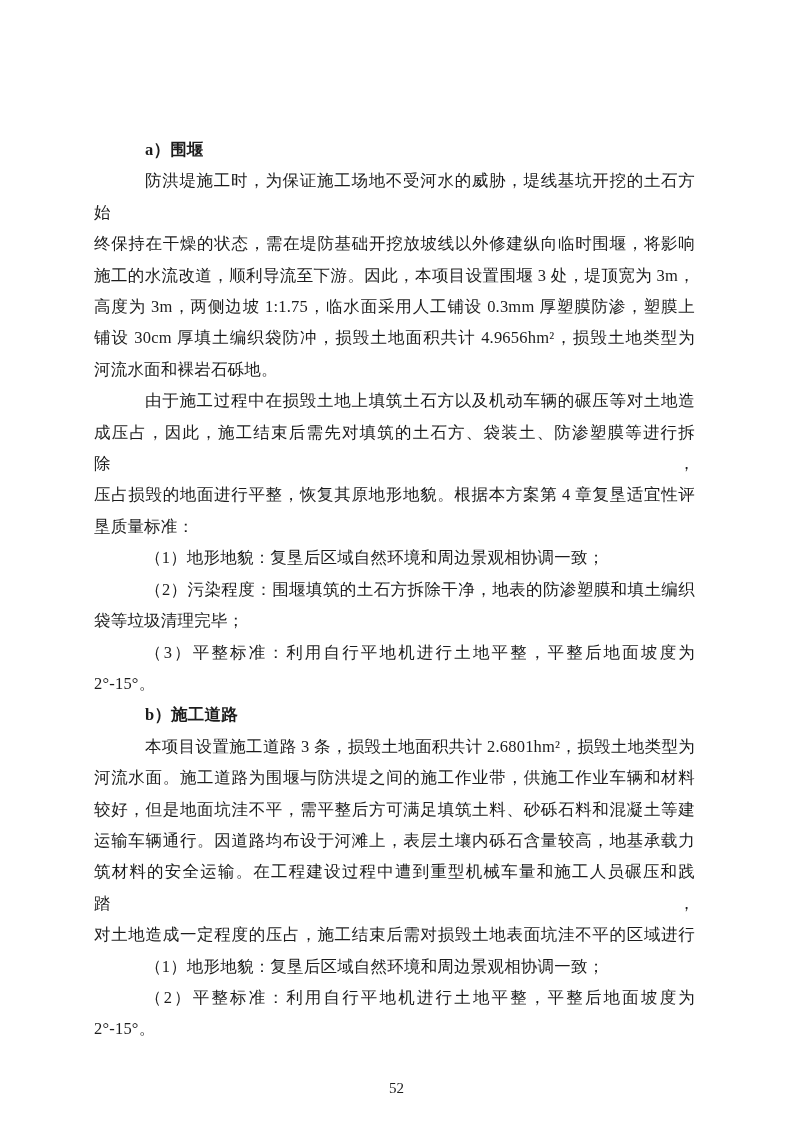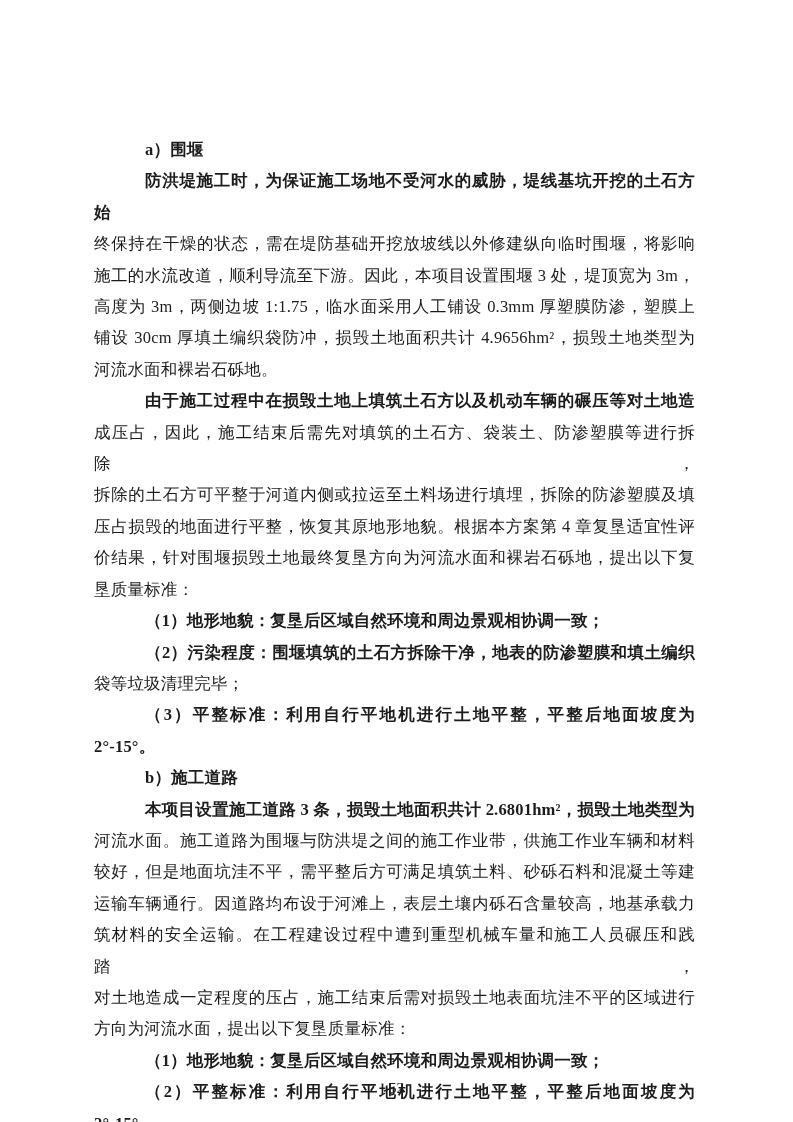--- a/index.html
+++ b/index.html
@@ -32,21 +32,20 @@
   }
   .line {
     font-size: 16.5px;
     line-height: 31.4px;
     text-align: justify;
     text-align-last: justify;
     letter-spacing: 0.2px;
   }
   .line.first {
     text-indent: 51px;
-    font-weight: bold;
   }
   .line.last {
     text-align-last: left;
   }
   .line.heading {
     font-weight: bold;
     text-indent: 51px;
     text-align-last: left;
   }
   .footer {
@@ -75,23 +74,21 @@
         <div class="line">终保持在干燥的状态，需在堤防基础开挖放坡线以外修建纵向临时围堰，将影响</div>
         <div class="line">施工的水流改道，顺利导流至下游。因此，本项目设置围堰 3 处，堤顶宽为 3m，</div>
         <div class="line">高度为 3m，两侧边坡 1:1.75，临水面采用人工铺设 0.3mm 厚塑膜防渗，塑膜上</div>
         <div class="line">铺设 30cm 厚填土编织袋防冲，损毁土地面积共计 4.9656hm²，损毁土地类型为</div>
         <div class="line last">河流水面和裸岩石砾地。</div>
       </div>
 
       <div>
         <div class="line first">由于施工过程中在损毁土地上填筑土石方以及机动车辆的碾压等对土地造</div>
         <div class="line">成压占，因此，施工结束后需先对填筑的土石方、袋装土、防渗塑膜等进行拆除，</div>
-        <div class="line">拆除的土石方可平整于河道内侧或拉运至土料场进行填埋，拆除的防渗塑膜及填</div>
         <div class="line">压占损毁的地面进行平整，恢复其原地形地貌。根据本方案第 4 章复垦适宜性评</div>
-        <div class="line">价结果，针对围堰损毁土地最终复垦方向为河流水面和裸岩石砾地，提出以下复</div>
         <div class="line last">垦质量标准：</div>
       </div>
 
       <div>
         <div class="line first last">（1）地形地貌：复垦后区域自然环境和周边景观相协调一致；</div>
         <div class="line first">（2）污染程度：围堰填筑的土石方拆除干净，地表的防渗塑膜和填土编织</div>
         <div class="line last">袋等垃圾清理完毕；</div>
         <div class="line first last">（3）平整标准：利用自行平地机进行土地平整，平整后地面坡度为 2°-15°。</div>
       </div>
     </div>
@@ -99,21 +96,20 @@
     <div>
       <div class="line heading">b）施工道路</div>
 
       <div>
         <div class="line first">本项目设置施工道路 3 条，损毁土地面积共计 2.6801hm²，损毁土地类型为</div>
         <div class="line">河流水面。施工道路为围堰与防洪堤之间的施工作业带，供施工作业车辆和材料</div>
         <div class="line">较好，但是地面坑洼不平，需平整后方可满足填筑土料、砂砾石料和混凝土等建</div>
         <div class="line">运输车辆通行。因道路均布设于河滩上，表层土壤内砾石含量较高，地基承载力</div>
         <div class="line">筑材料的安全运输。在工程建设过程中遭到重型机械车量和施工人员碾压和践踏，</div>
         <div class="line">对土地造成一定程度的压占，施工结束后需对损毁土地表面坑洼不平的区域进行</div>
-        <div class="line last">方向为河流水面，提出以下复垦质量标准：</div>
       </div>
 
       <div>
         <div class="line first last">（1）地形地貌：复垦后区域自然环境和周边景观相协调一致；</div>
         <div class="line first last">（2）平整标准：利用自行平地机进行土地平整，平整后地面坡度为 2°-15°。</div>
       </div>
     </div>
 
   </div>
 

